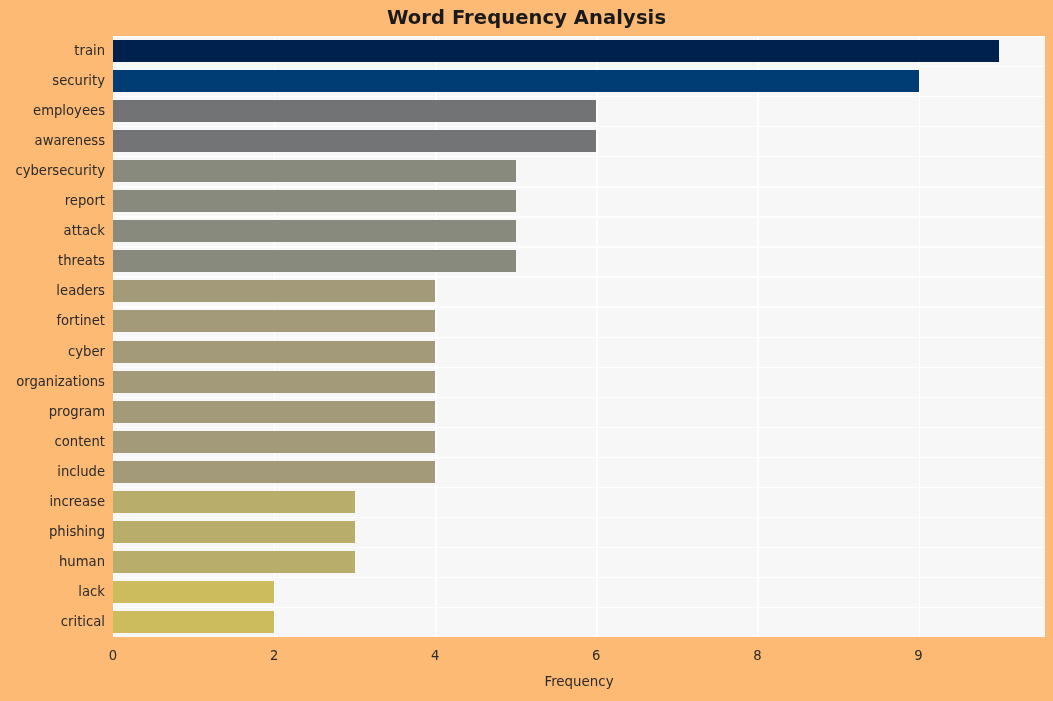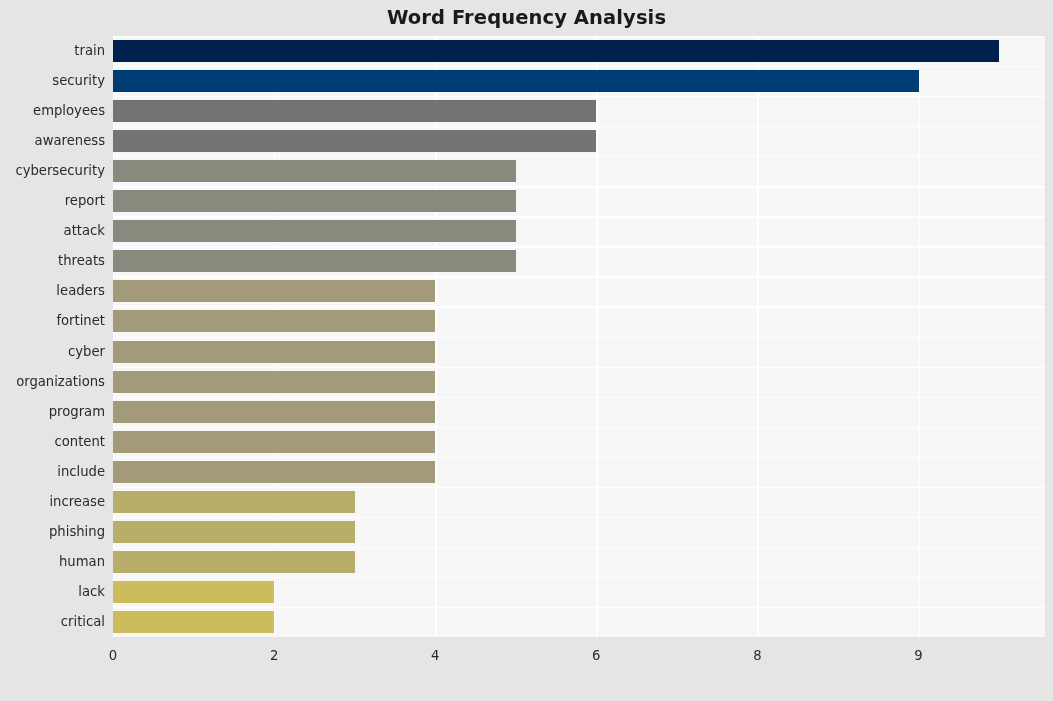--- a/index.html
+++ b/index.html
@@ -13,21 +13,21 @@
     font-family: "DejaVu Sans", "Liberation Sans", sans-serif;
     overflow: hidden;
     position: relative;
   }
 
   #figure {
     position: absolute;
     left: 0; top: 0;
     width: 1053px;
     height: 701px;
-    background: #e5e5e5;
+    background: #fdba74;
   }
 
   
   #chart-title {
     position: absolute;
     left: 0;
     top: 6px;
     width: 1053px;
     text-align: center;
     font-size: 19.5px;
@@ -190,14 +190,15 @@
     </div>
   <div id="xtick-layer">
       <div class="xtick" style="left: 113px;">0</div>
       <div class="xtick" style="left: 274.106px;">2</div>
       <div class="xtick" style="left: 435.213px;">4</div>
       <div class="xtick" style="left: 596.319px;">6</div>
       <div class="xtick" style="left: 757.425px;">8</div>
       <div class="xtick" style="left: 918.532px;">9</div>
     </div>
 
+  <div id="xaxis-label">Frequency</div>
 
 </div>
 
 </body></html>

